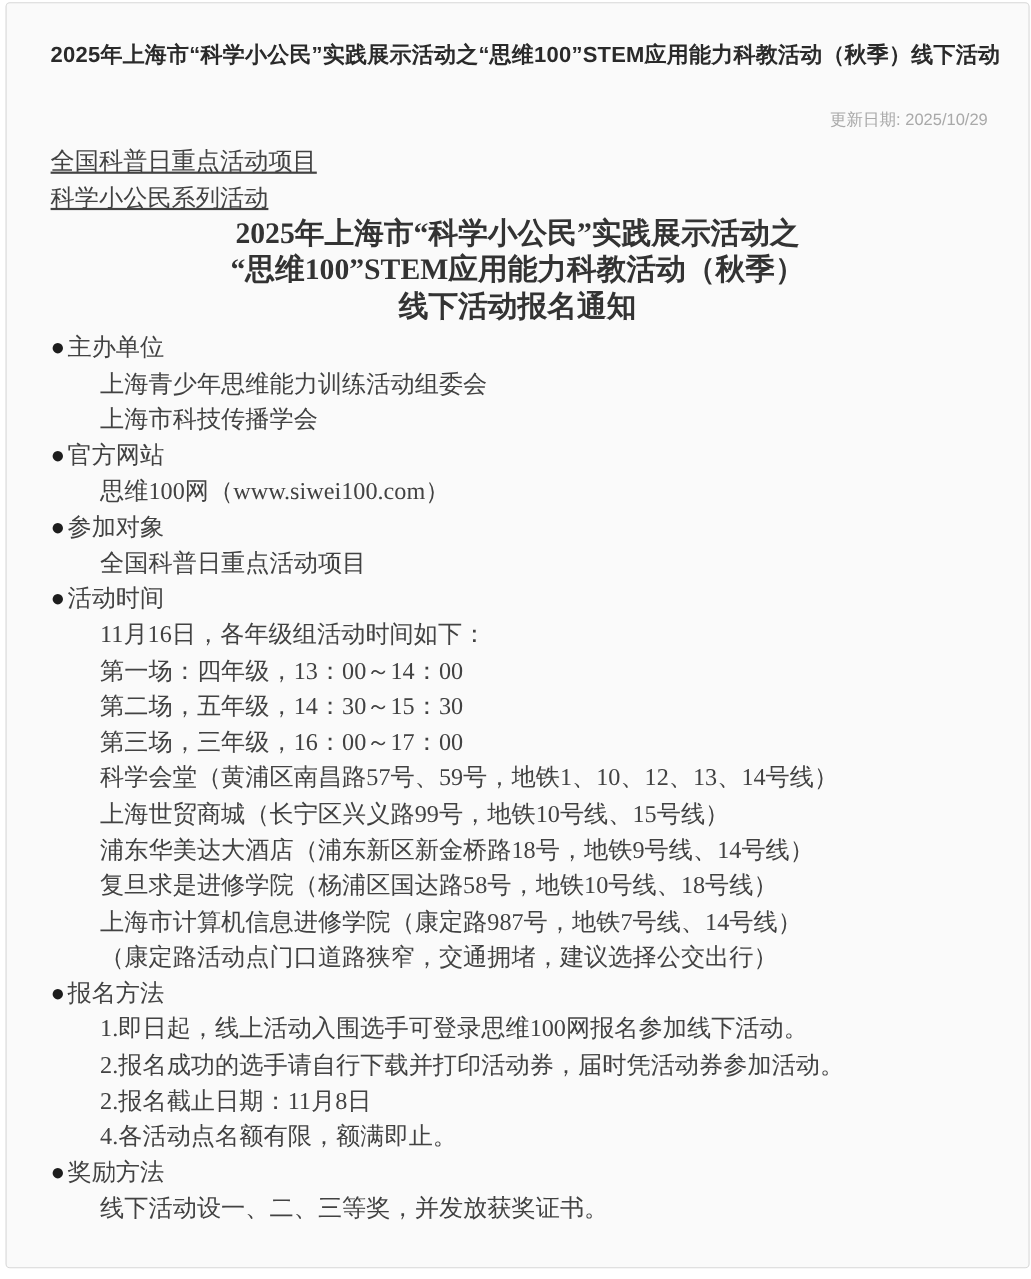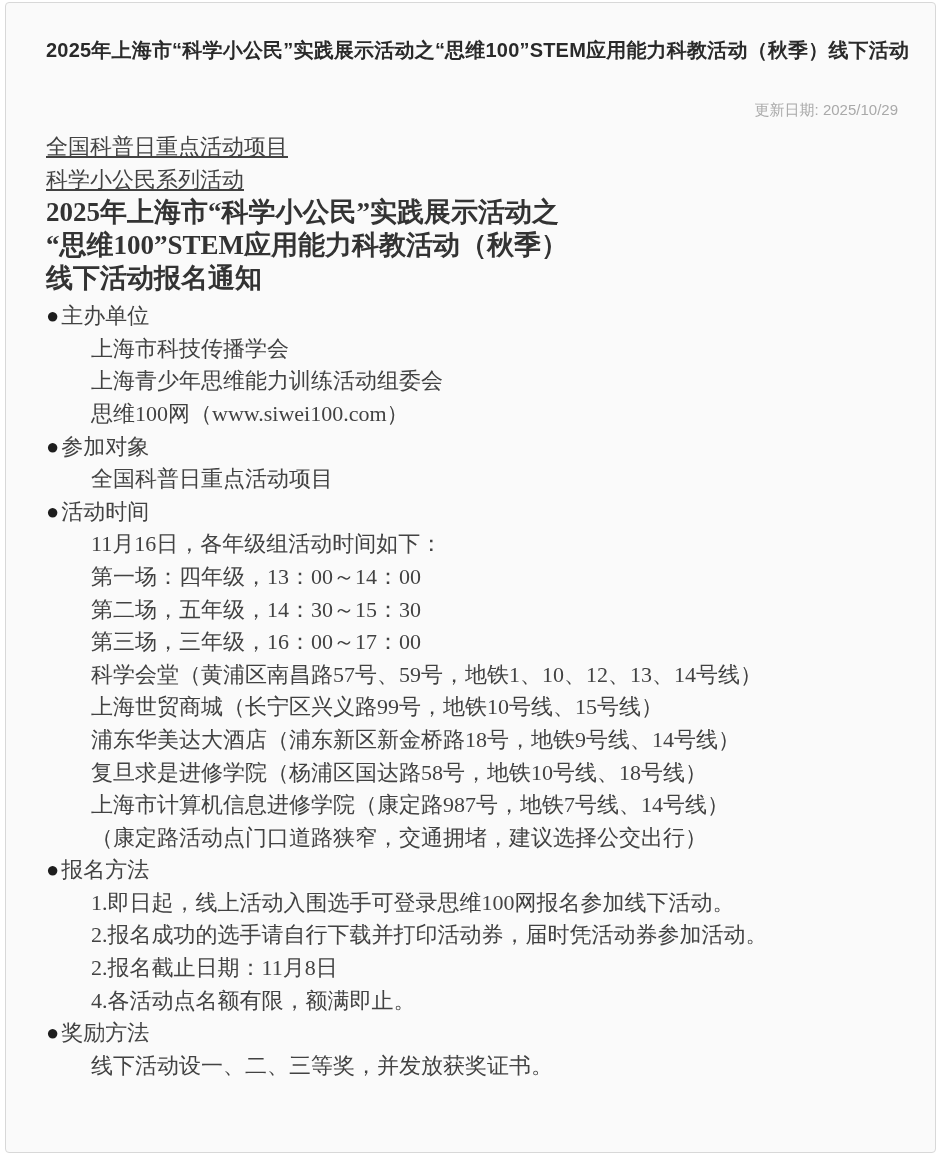--- a/index.html
+++ b/index.html
@@ -41,20 +41,21 @@
     line-height: 20px;
   }
   .doc-body {
     margin: 11px 40px 0 40px;
     font-size: 22px;
     line-height: 32.6px;
     color: #424242;
   }
   .intro-line { white-space: nowrap; text-decoration: underline; }
   .notice-title {
+    text-align: center;
     font-size: 27px;
     font-weight: bold;
     color: #333333;
     margin-bottom: 5px;
   }
   .notice-title .t-line { line-height: 33px; white-space: nowrap; }
   .heading-line { white-space: nowrap; font-family: Liberation Serif, serif; }
   .bullet {
     display: inline-block;
     margin-right: 2px;
@@ -80,25 +81,26 @@
     <div class="intro-line">科学小公民系列活动</div>
 
     <div class="notice-title">
       <div class="t-line">2025年上海市“科学小公民”实践展示活动之</div>
       <div class="t-line">“思维100”STEM应用能力科教活动（秋季）</div>
       <div class="t-line">线下活动报名通知</div>
     </div>
 
     <div class="section">
       <div class="heading-line"><span class="bullet">●</span><span>主办单位</span></div>
+      <div class="content-line">上海青少年思维能力训练活动组委会</div>
       <div class="content-line">上海市科技传播学会</div>
-      <div class="content-line">上海青少年思维能力训练活动组委会</div>
     </div>
 
     <div class="section">
+      <div class="heading-line"><span class="bullet">●</span><span>官方网站</span></div>
       <div class="content-line">思维100网（www.siwei100.com）</div>
     </div>
 
     <div class="section">
       <div class="heading-line"><span class="bullet">●</span><span>参加对象</span></div>
       <div class="content-line">全国科普日重点活动项目</div>
     </div>
 
     <div class="section">
       <div class="heading-line"><span class="bullet">●</span><span>活动时间</span></div>

